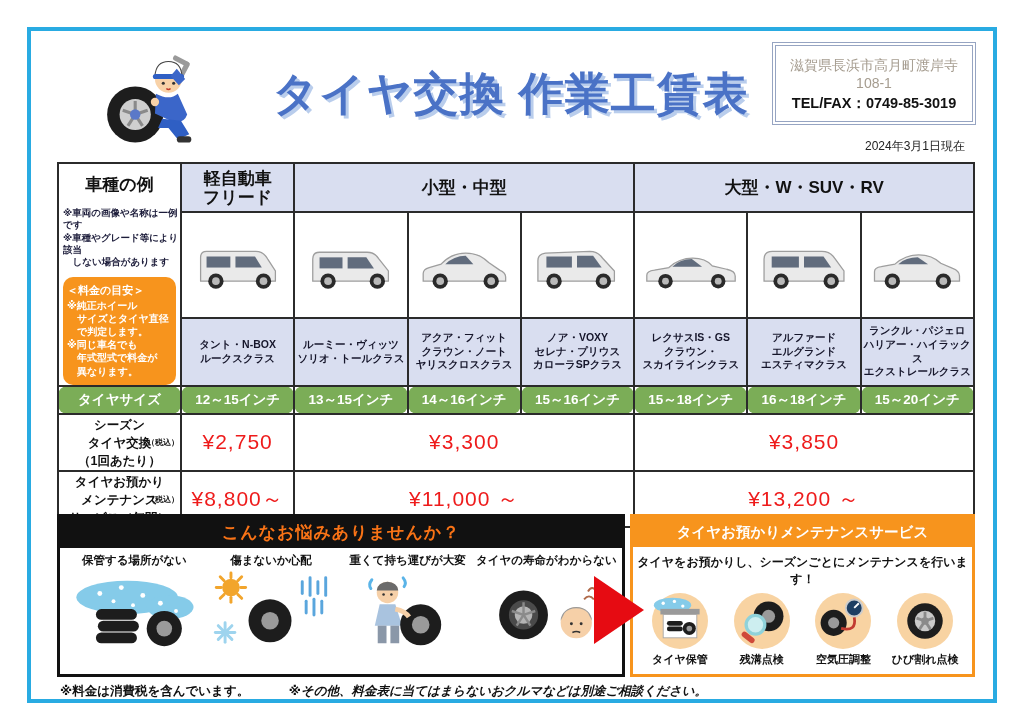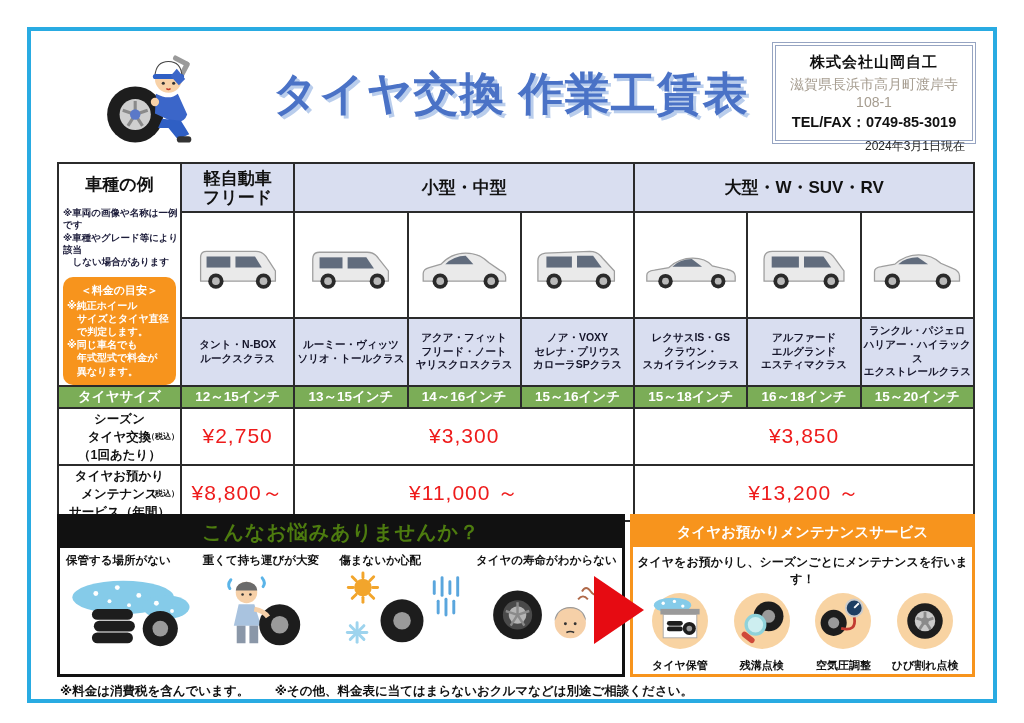--- a/index.html
+++ b/index.html
@@ -27,70 +27,70 @@
   .price-table{position:absolute;left:57px;top:162px;width:918px;
     border-collapse:collapse;table-layout:fixed;}
   .price-table td{border:2px solid #2b2b2b;text-align:center;vertical-align:middle;
     padding:0;box-sizing:border-box;}
   .cat-cell{background:#d9def0;font-weight:bold;font-size:17px;line-height:1.12;
     white-space:pre-line;height:47px;}
   .img-cell{height:100px;background:#fff;}
   .img-cell svg{width:102px;height:58px;display:block;margin:0 auto;}
   .class-cell{background:#d9def0;font-weight:bold;font-size:10.5px;line-height:1.3;
     color:#15152a;white-space:pre-line;height:65px;}
-  .size-cell{background:#7bad57;color:#fff;font-weight:bold;font-size:13.5px;height:22px;}
+  .size-cell{background:#7bad57;color:#fff;font-weight:bold;font-size:13.5px;height:28px;border-radius:9px;}
   .corner-cell{background:#fff;vertical-align:top;padding:2px;}
   .corner-title{font-size:17px;font-weight:bold;margin-top:9px;}
   .corner-notes{font-size:9.5px;font-weight:bold;color:#1c1c3a;text-align:left;
     white-space:pre-line;line-height:1.3;margin:11px 1px 0 4px;}
   .price-guide{background:#f7941d;border-radius:10px;color:#fff;font-weight:bold;
     margin:8px 4px 0 4px;padding:6px 4px 7px;text-align:left;}
-  .pg-title{font-size:11px;text-align:center;margin-bottom:1px;}
+  .pg-title{font-size:11px;margin-bottom:1px;}
   .pg-body{font-size:10px;white-space:pre-line;line-height:1.32;}
   .rowlabel-cell{position:relative;background:#fff;}
   .row1{height:50px;} .row2{height:53px;}
   .row-label{font-size:12.5px;font-weight:bold;white-space:pre-line;line-height:1.22;}
   .tax-badge{position:absolute;right:1px;top:50%;transform:translateY(-50%);
     font-size:8px;font-weight:bold;}
   .price-cell{color:#ee1b1b;font-weight:normal;font-size:21px;background:#fff;letter-spacing:1px;}
 
   
   .car-body{fill:#eaeaea;stroke:#9e9e9e;stroke-width:1.5;}
   .car-glass{fill:#49566a;opacity:.85;}
   .car-tire{fill:#2a2a2a;} .car-hub{fill:#b9b9b9;}
 
   
   .worry-box{position:absolute;left:57px;top:514px;width:568px;height:163px;
     border:3px solid #111;box-sizing:border-box;background:#fff;}
-  .worry-header{background:#111;color:#4d7c0f;font-size:20px;font-weight:bold;
+  .worry-header{background:#111;color:#f97316;font-size:17px;font-weight:bold;
     text-align:center;height:31px;line-height:31px;letter-spacing:1px;}
   .worry-body{display:flex;justify-content:space-between;padding:5px 6px 0;}
-  .worry-item{width:140px;}
+  .worry-item{width:140px;text-align:center;}
   .worry-label{font-size:11.5px;font-weight:bold;white-space:nowrap;}
   .worry-art{width:128px;height:84px;margin-top:2px;}
 
   .big-arrow{position:absolute;left:594px;top:576px;width:0;height:0;z-index:6;
     border-top:34px solid transparent;border-bottom:34px solid transparent;
     border-left:50px solid #e60b12;}
 
   
   .service-box{position:absolute;left:630px;top:514px;width:345px;height:163px;
     border:3px solid #f7941d;box-sizing:border-box;background:#fff;}
   .service-header{background:#f7941d;color:#fff;font-weight:bold;font-size:14.5px;
     text-align:center;height:30px;line-height:30px;}
   .service-lead{font-size:12px;font-weight:bold;text-align:center;margin-top:7px;}
   .service-icons{display:flex;justify-content:space-around;margin-top:5px;padding:0 6px;}
   .service-item{text-align:center;width:80px;}
   .icon-circle{width:56px;height:56px;border-radius:50%;background:#f8d3a2;margin:0 auto;}
   .icon-circle svg{width:56px;height:56px;display:block;}
-  .service-label{font-size:11px;font-weight:bold;margin-top:9px;white-space:nowrap;}
+  .service-label{font-size:11px;font-weight:bold;margin-top:3px;white-space:nowrap;}
 
   
   .footer-notes{position:absolute;left:60px;top:683px;font-size:12.5px;font-weight:bold;}
-  .footer-notes span + span{margin-left:22px;}
+  .footer-notes span + span{margin-left:36px;font-style:italic;}
 </style>
 </head>
 <body>
 
 <div class="frame"></div>
 
 <div class="mascot">
   <svg viewBox="0 0 100 95">
     <circle cx="30" cy="62" r="27" fill="#1d1d1d"></circle>
     <circle cx="30" cy="62" r="15" fill="#cfcfcf"></circle>
@@ -112,21 +112,20 @@
     <path d="M60,37 q2,2 4,0" stroke="#c0392b" stroke-width="1.5" fill="none"></path>
     <path d="M50,42 q13,7 21,0 l9,20 q-3,9 -14,7 l-17,-8 z" fill="#3b66c9"></path>
     <path d="M70,18 l8,10 -6,6 -8,-9 z" fill="#3b66c9"></path>
     <path d="M56,66 l18,2 8,13 -11,5 -9,-11 -10,0 z" fill="#2f5fc4"></path>
     <rect x="70" y="83" width="14" height="6" rx="3" fill="#333"></rect>
     <circle cx="49" cy="50" r="4" fill="#f8d2a8"></circle>
   </svg>
 </div>
 <div class="page-title">タイヤ交換 作業工賃表</div>
 <div class="company-box">
-  <div class="company-name">株式会社山岡自工</div>
   <div class="company-address">滋賀県長浜市高月町渡岸寺108-1</div>
   <div class="company-tel">TEL/FAX：0749-85-3019</div>
 </div>
 <div class="date-line">2024年3月1日現在</div>
 
 <table class="price-table">
   <colgroup>
       <col style="width:123px">
       <col span="7">
     </colgroup>
@@ -227,21 +226,21 @@
             <circle class="car-hub" cx="91" cy="50" r="4.5"></circle>
       </svg>
     </td>
   </tr>
   <tr>
     <td class="class-cell">タント・N-BOX
 ルークスクラス</td>
     <td class="class-cell">ルーミー・ヴィッツ
 ソリオ・トールクラス</td>
     <td class="class-cell">アクア・フィット
-フリード・ノート
+クラウン・ノート
 ヤリスクロスクラス</td>
     <td class="class-cell">ノア・VOXY
 セレナ・プリウス
 カローラSPクラス</td>
     <td class="class-cell">レクサスIS・GS
 クラウン・
 スカイラインクラス</td>
     <td class="class-cell">アルファード
 エルグランド
 エスティマクラス</td>
@@ -304,39 +303,20 @@
         <g fill="#1d1d1d">
           <rect x="26" y="40" width="42" height="11" rx="5.5"></rect>
           <rect x="28" y="52" width="42" height="11" rx="5.5"></rect>
           <rect x="26" y="64" width="42" height="11" rx="5.5"></rect>
         </g>
         <circle cx="96" cy="60" r="18" fill="#1d1d1d"></circle>
           <circle cx="96" cy="60" r="8" fill="#9a9a9a"></circle>
       </svg>
     </div>
     <div class="worry-item">
-      <div class="worry-label">重くて持ち運びが大変</div>
-      <svg class="worry-art" viewBox="0 0 130 86">
-        <g stroke="#5ab4e8" stroke-width="3" stroke-linecap="round">
-          <path d="M28,10 q-4,5 -1,9" fill="none"></path>
-            <path d="M60,8 q4,5 1,9" fill="none"></path>
-        </g>
-        <circle cx="44" cy="23" r="11" fill="#f6d0a8"></circle>
-        <path d="M33,21 a11,9 0 0 1 22,0 z" fill="#6b6b6b"></path>
-        <circle cx="40" cy="25" r="1.3" fill="#333"></circle>
-          <circle cx="48" cy="25" r="1.3" fill="#333"></circle>
-        <path d="M36,35 h16 l7,22 h-28 z" fill="#a9c3df"></path>
-        <rect x="34" y="57" width="9" height="18" fill="#8a97a8"></rect>
-        <rect x="47" y="57" width="9" height="18" fill="#8a97a8"></rect>
-        <circle cx="78" cy="56" r="21" fill="#1d1d1d"></circle>
-          <circle cx="78" cy="56" r="9" fill="#9a9a9a"></circle>
-        <path d="M52,40 q10,2 14,8" stroke="#f6d0a8" stroke-width="5" fill="none"></path>
-      </svg>
-    </div>
-    <div class="worry-item">
       <div class="worry-label">傷まないか心配</div>
       <svg class="worry-art" viewBox="0 0 130 86">
         <circle cx="24" cy="18" r="9" fill="#f2a52c"></circle>
         <g stroke="#f2a52c" stroke-width="3" stroke-linecap="round">
           <line x1="24" y1="3" x2="24" y2="8"></line>
             <line x1="24" y1="28" x2="24" y2="33"></line>
           <line x1="9" y1="18" x2="14" y2="18"></line>
             <line x1="34" y1="18" x2="39" y2="18"></line>
           <line x1="13" y1="7" x2="17" y2="11"></line>
             <line x1="31" y1="25" x2="35" y2="29"></line>
@@ -353,20 +333,39 @@
           <line x1="101" y1="32" x2="101" y2="44"></line>
             <line x1="109" y1="30" x2="109" y2="46"></line>
           <line x1="117" y1="32" x2="117" y2="44"></line>
         </g>
         <g stroke="#9ed4ee" stroke-width="3" stroke-linecap="round">
           <line x1="18" y1="54" x2="18" y2="74"></line>
             <line x1="8" y1="64" x2="28" y2="64"></line>
           <line x1="11" y1="57" x2="25" y2="71"></line>
             <line x1="25" y1="57" x2="11" y2="71"></line>
         </g>
+      </svg>
+    </div>
+    <div class="worry-item">
+      <div class="worry-label">重くて持ち運びが大変</div>
+      <svg class="worry-art" viewBox="0 0 130 86">
+        <g stroke="#5ab4e8" stroke-width="3" stroke-linecap="round">
+          <path d="M28,10 q-4,5 -1,9" fill="none"></path>
+            <path d="M60,8 q4,5 1,9" fill="none"></path>
+        </g>
+        <circle cx="44" cy="23" r="11" fill="#f6d0a8"></circle>
+        <path d="M33,21 a11,9 0 0 1 22,0 z" fill="#6b6b6b"></path>
+        <circle cx="40" cy="25" r="1.3" fill="#333"></circle>
+          <circle cx="48" cy="25" r="1.3" fill="#333"></circle>
+        <path d="M36,35 h16 l7,22 h-28 z" fill="#a9c3df"></path>
+        <rect x="34" y="57" width="9" height="18" fill="#8a97a8"></rect>
+        <rect x="47" y="57" width="9" height="18" fill="#8a97a8"></rect>
+        <circle cx="78" cy="56" r="21" fill="#1d1d1d"></circle>
+          <circle cx="78" cy="56" r="9" fill="#9a9a9a"></circle>
+        <path d="M52,40 q10,2 14,8" stroke="#f6d0a8" stroke-width="5" fill="none"></path>
       </svg>
     </div>
     <div class="worry-item">
       <div class="worry-label">タイヤの寿命がわからない</div>
       <svg class="worry-art" viewBox="0 0 130 86">
         <circle cx="42" cy="46" r="25" fill="#1d1d1d"></circle>
         <circle cx="42" cy="46" r="15" fill="#4a4a4a"></circle>
         <circle cx="42" cy="46" r="9" fill="#b5b5b5"></circle>
         <g stroke="#8a8a8a" stroke-width="2.5">
           <line x1="42" y1="46" x2="42" y2="33"></line>

